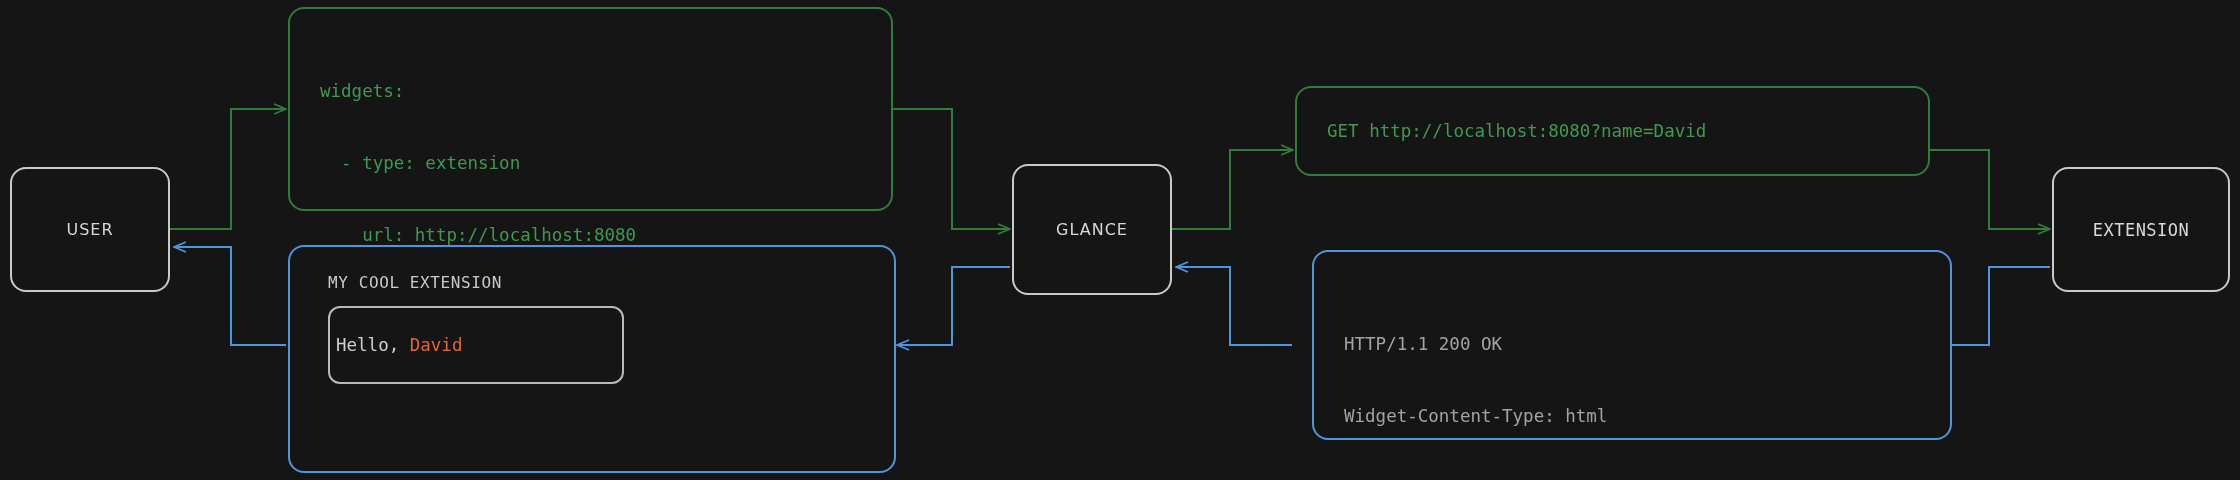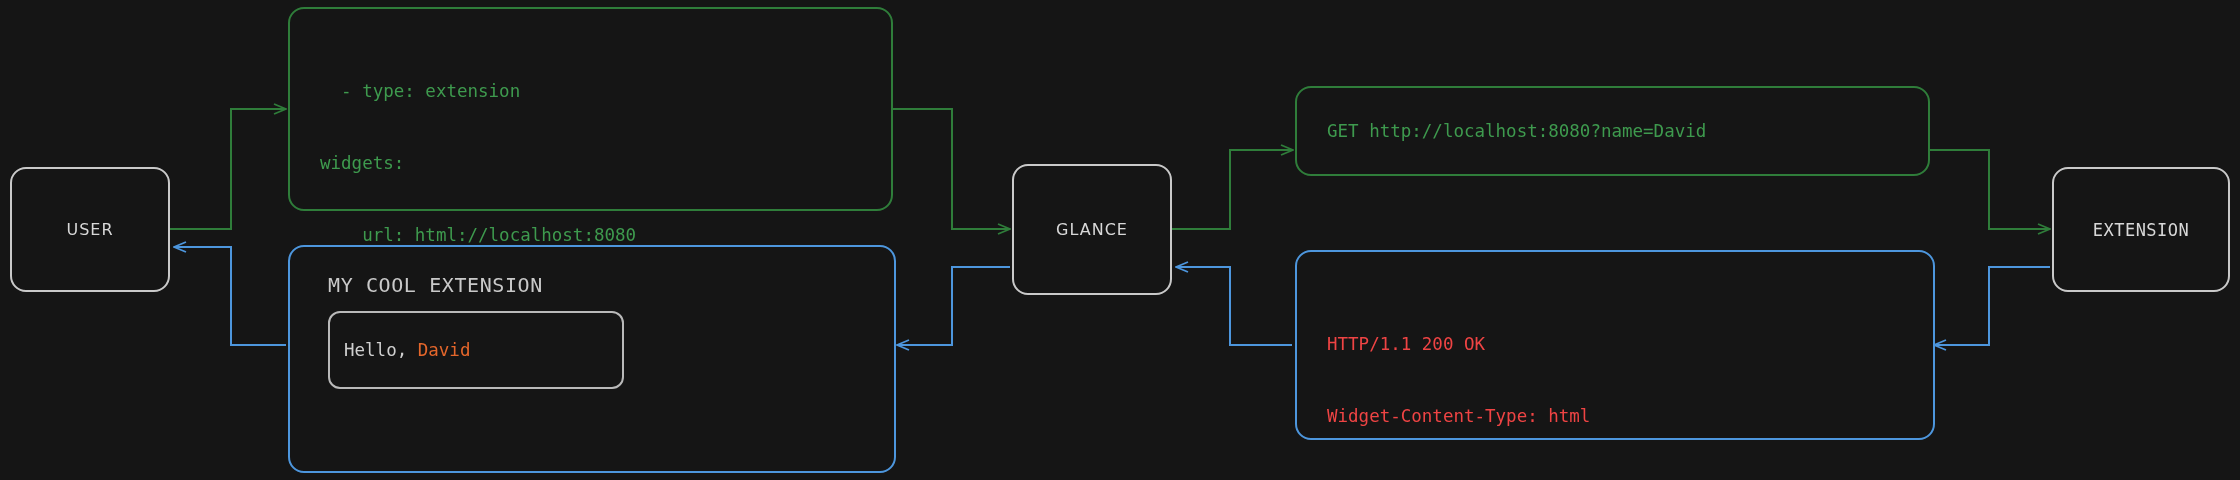--- a/index.html
+++ b/index.html
@@ -44,40 +44,41 @@
     background: #151515;
     color: #3e9a4e;
     font-family: "DejaVu Sans Mono", monospace;
     font-size: 17.5px;
     line-height: 24px;
     padding: 22px 30px;
     white-space: pre;
   }
   .msgbox.blue {
     border-color: #4d96dd;
-    color: #ef4444;
+    color: #a3a3a3;
+    margin-left: 17px;
   }
   .widgetbox {
     position: absolute;
     border-radius: 16px;
     border: 2px solid #4d96dd;
     background: #151515;
     padding: 26px 30px 26px 38px;
   }
   .widget-title {
     color: #c9c9c9;
     font-family: "DejaVu Sans Mono", monospace;
-    font-size: 20px;
+    font-size: 16px;
     letter-spacing: 0.6px;
     margin-bottom: 14px;
   }
   .widget-card {
     border: 2px solid #b9b9b9;
     border-radius: 12px;
-    padding: 28px 14px;
+    padding: 28px 6px;
     width: 296px;
     height: 78px;
     display: flex;
     align-items: center;
   }
   .widget-card-text {
     color: #d0d0d0;
     font-family: "DejaVu Sans Mono", monospace;
     font-size: 17.5px;
   }
@@ -136,23 +137,23 @@
 
 <div class="node" style="left:1012px; top:164px; width:160px; height:131px;">
   <span>GLANCE</span>
 </div>
 
 <div class="node mono" style="left:2052px; top:167px; width:178px; height:125px;">
   <span>EXTENSION</span>
 </div>
 
 <div class="msgbox" style="left:288px; top:7px; width:605px; height:204px;">
+  <span class="yaml-line">widgets:</span>
   <span class="yaml-line">  - type: extension</span>
-  <span class="yaml-line">widgets:</span>
-  <span class="yaml-line">    url: html://localhost:8080</span>
+  <span class="yaml-line">    url: http://localhost:8080</span>
   <span class="yaml-line">    allow-potentially-dangerous-html: true</span>
   <span class="yaml-line">    parameters:</span>
   <span class="yaml-line">      name: David</span>
 </div>
 
 <div class="msgbox" style="left:1295px; top:86px; width:635px; height:90px; display:flex; align-items:center;">
   <span class="http-line">GET http://localhost:8080?name=David</span>
 </div>
 
 <div class="widgetbox" style="left:288px; top:245px; width:608px; height:228px;">

